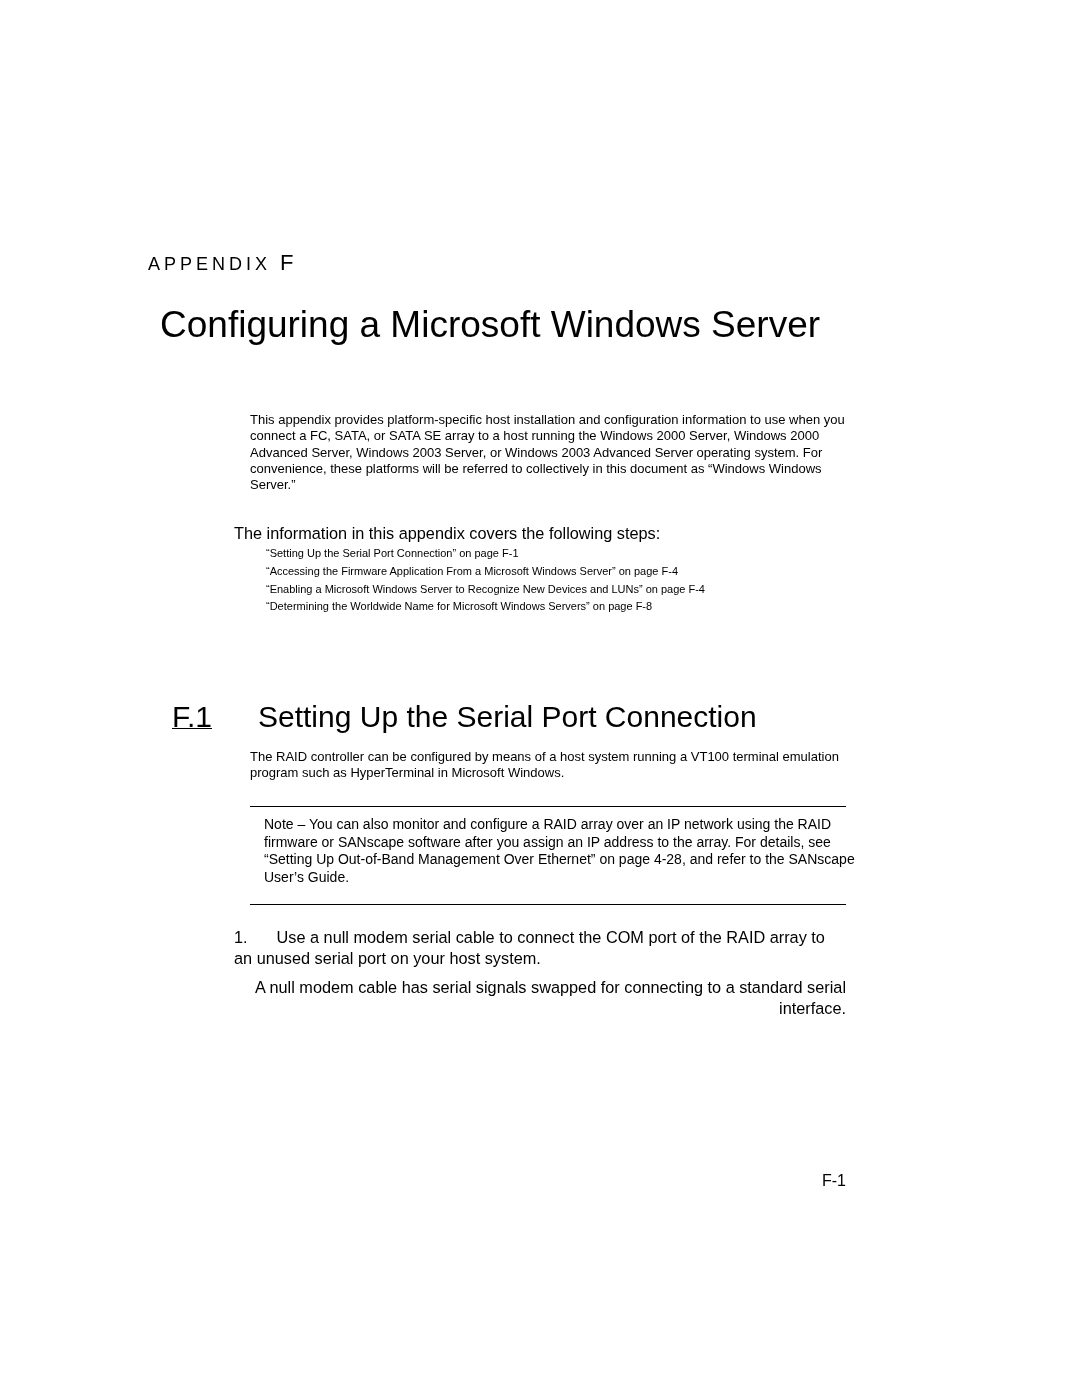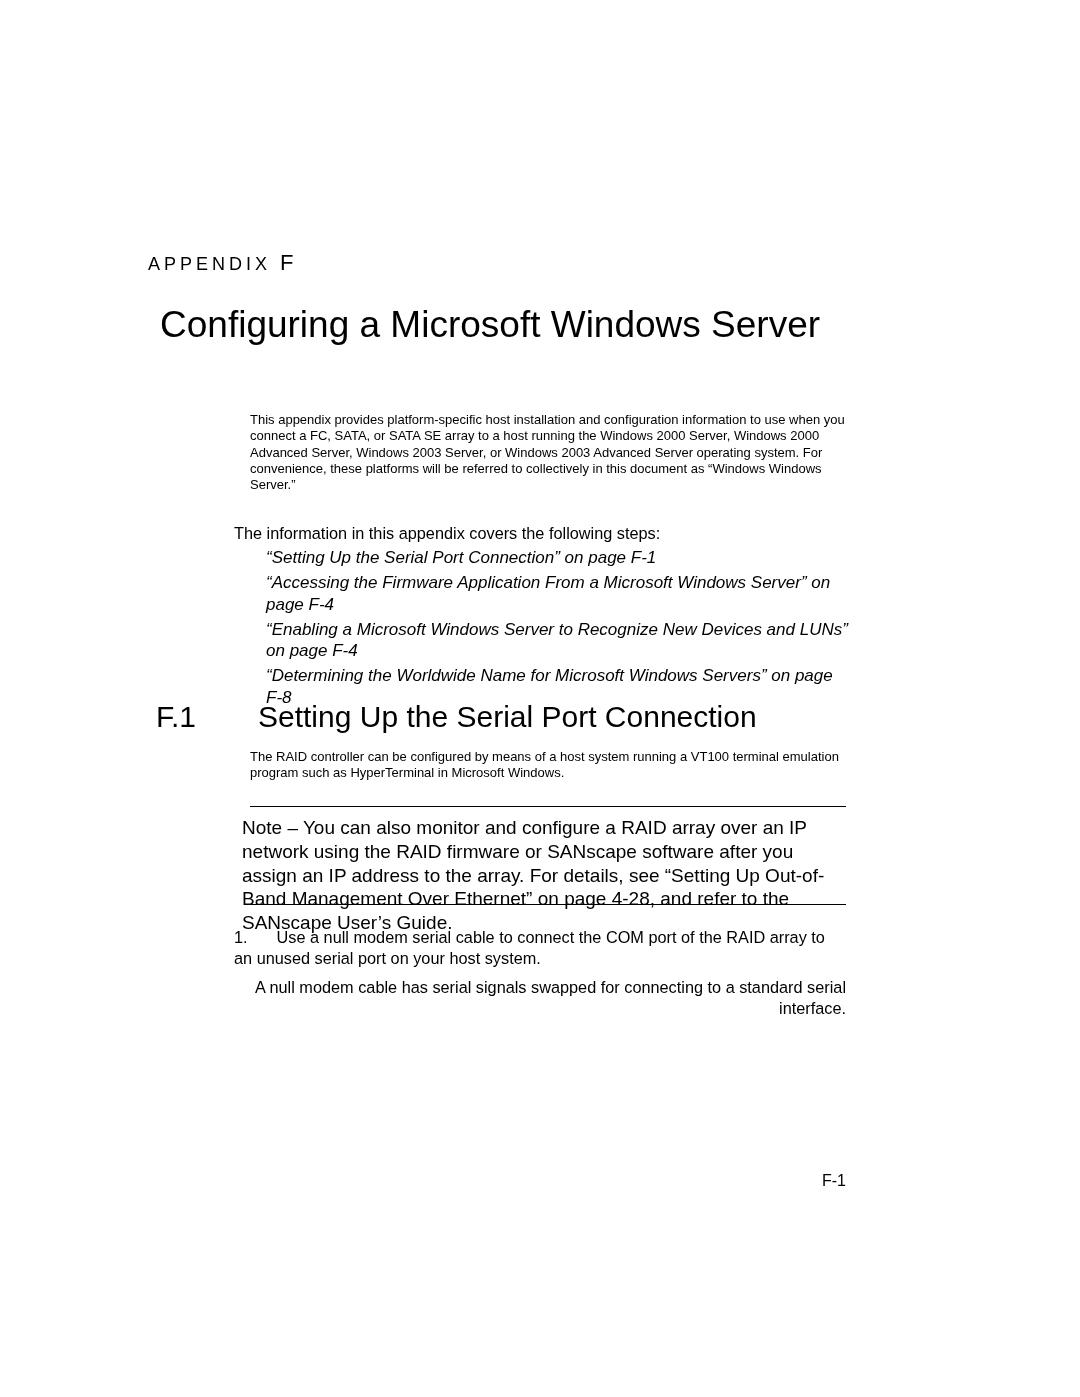--- a/index.html
+++ b/index.html
@@ -47,29 +47,29 @@
     position: absolute;
     top: 524px;
     left: 234px;
     font-size: 16.3px;
   }
   .bullets {
     position: absolute;
     top: 543px;
     left: 266px;
     width: 585px;
-    font-size: 17px;
+    font-size: 11px;
     line-height: 1.25;
-    font-style: italic;
   }
   .bullets .item { margin-top: 4px; }
   .section-row {
     position: absolute;
     top: 700px;
-    left: 156px;
+    left: 172px;
+    text-decoration: underline;
   }
   .section-num {
     font-size: 30px;
     font-weight: 400;
   }
   .section-title {
     position: absolute;
     top: 700px;
     left: 258px;
     font-size: 30px;
@@ -87,23 +87,23 @@
     position: absolute;
     top: 806px;
     left: 250px;
     width: 596px;
     border-top: 1px solid #000;
     height: 0;
   }
   .note {
     position: absolute;
     top: 816px;
-    left: 242px;
+    left: 264px;
     width: 596px;
-    font-size: 19px;
+    font-size: 14px;
     line-height: 1.25;
   }
   .rule-bot {
     position: absolute;
     top: 904px;
     left: 250px;
     width: 596px;
     border-top: 1px solid #000;
     height: 0;
   }

